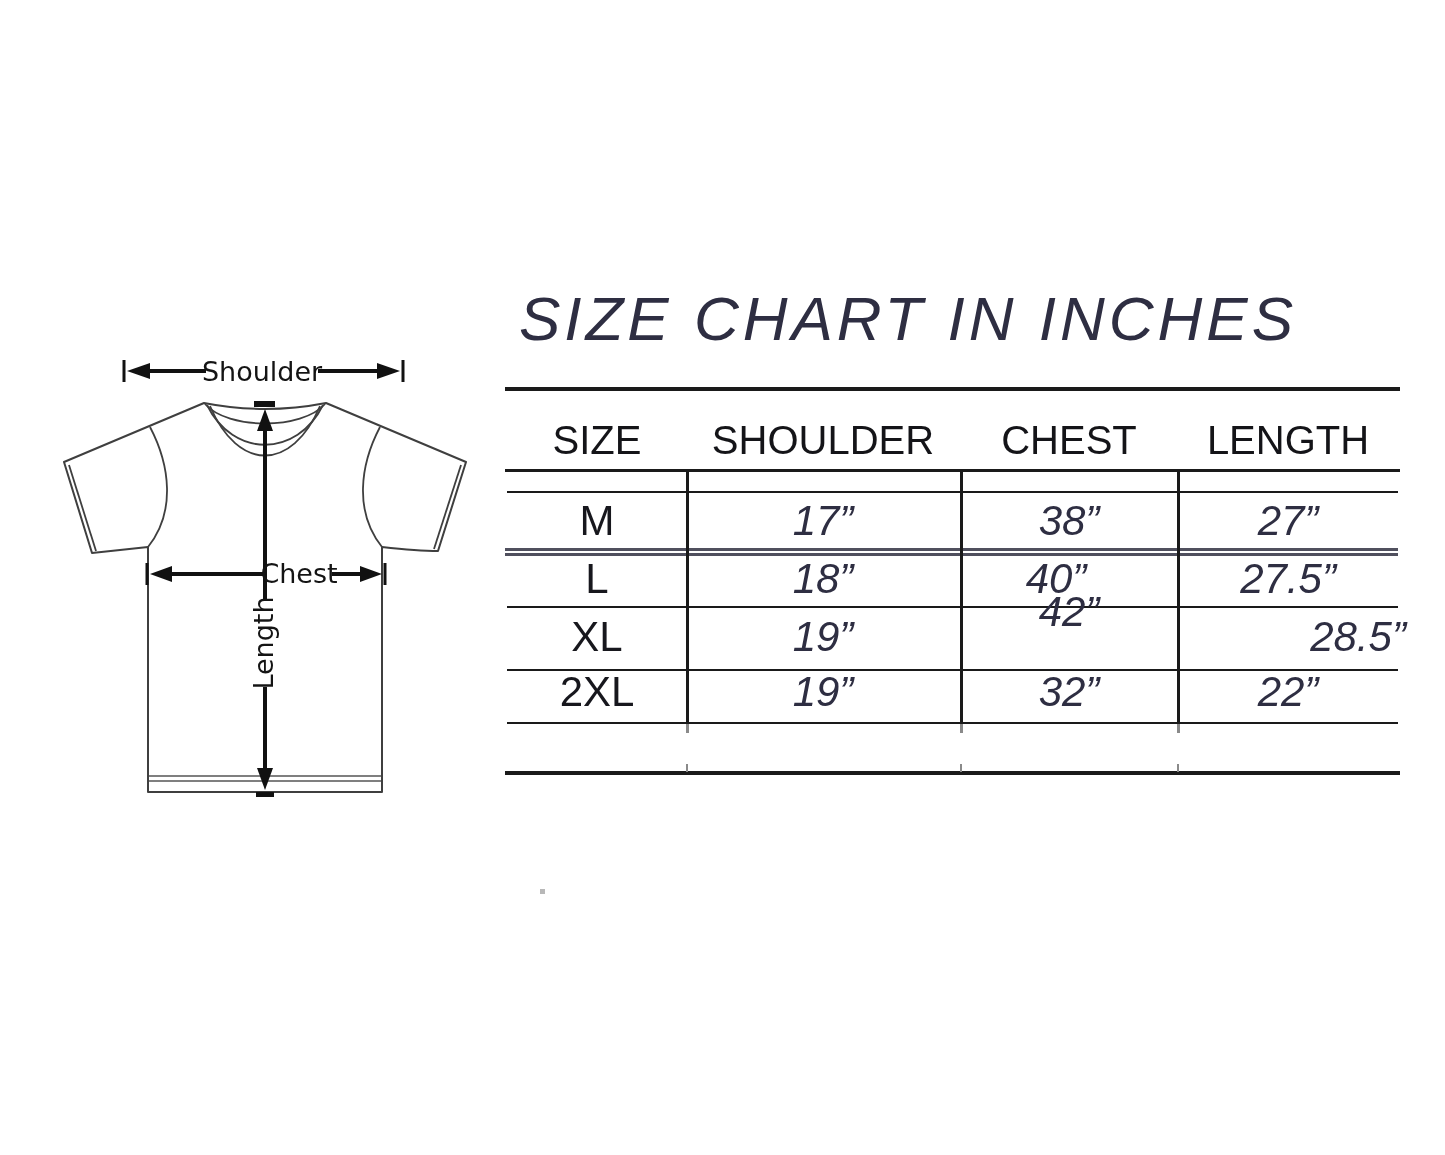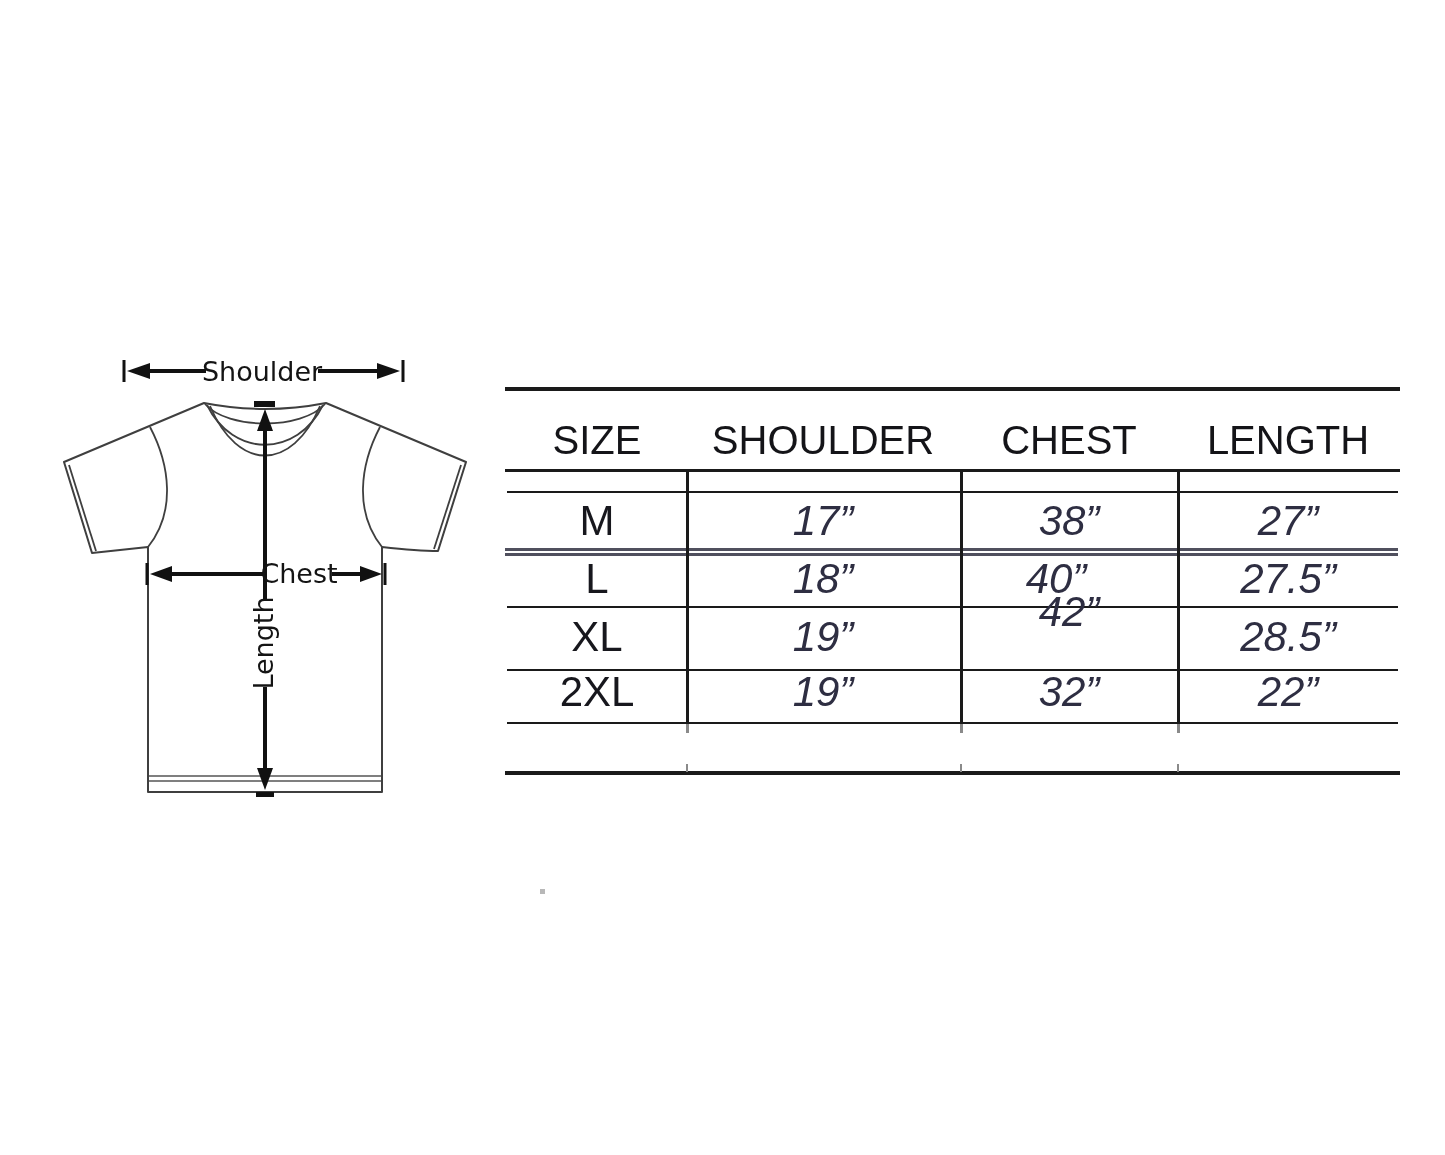--- a/index.html
+++ b/index.html
@@ -93,20 +93,21 @@
       <polygon points="265,790 257,768 273,768" stroke="none"></polygon>
       <line x1="265" y1="430" x2="265" y2="600" stroke-width="4"></line>
       <line x1="265" y1="687" x2="265" y2="769" stroke-width="4"></line>
     </g>
   </svg>
 
   <div class="mlabel" style="left:262px;top:371px">Shoulder</div>
   <div class="mlabel" style="left:299px;top:573px">Chest</div>
   <div class="mlabel rot" style="left:263px;top:643px">Length</div>
 
+  <h1 class="title">SIZE CHART IN INCHES</h1>
 
   <div>
 
     <div class="hline" style="left:505px;top:387px;width:895px;height:4px"></div>
     <div class="hline" style="left:505px;top:469px;width:895px;height:3px"></div>
     <div class="hline" style="left:507px;top:491px;width:891px;height:2px"></div>
     <div class="dline" style="left:505px;top:548px;width:893px;height:2.5px"></div>
     <div class="dline" style="left:505px;top:553px;width:893px;height:2.5px"></div>
     <div class="hline" style="left:507px;top:606px;width:891px;height:2px"></div>
     <div class="hline" style="left:507px;top:669px;width:891px;height:2px"></div>
@@ -135,21 +136,21 @@
     <span class="cell val" style="left:1288px;top:495px">27”</span>
 
     <span class="cell rowlabel" style="left:597px;top:553px">L</span>
     <span class="cell val" style="left:823px;top:553px">18”</span>
     <span class="cell val" style="left:1056px;top:553px">40”</span>
     <span class="cell val" style="left:1288px;top:553px">27.5”</span>
 
     <span class="cell rowlabel" style="left:597px;top:611px">XL</span>
     <span class="cell val" style="left:823px;top:611px">19”</span>
     <span class="cell val" style="left:1069px;top:586px">42”</span>
-    <span class="cell val" style="left:1288px;top:611px">28.5”</span>
+    <span class="cell val" style="left:1358px;top:611px">28.5”</span>
 
     <span class="cell rowlabel" style="left:597px;top:666px">2XL</span>
     <span class="cell val" style="left:823px;top:666px">19”</span>
     <span class="cell val" style="left:1069px;top:666px">32”</span>
     <span class="cell val" style="left:1288px;top:666px">22”</span>
   </div>
 
   <div class="speck"></div>
 </div>
 

